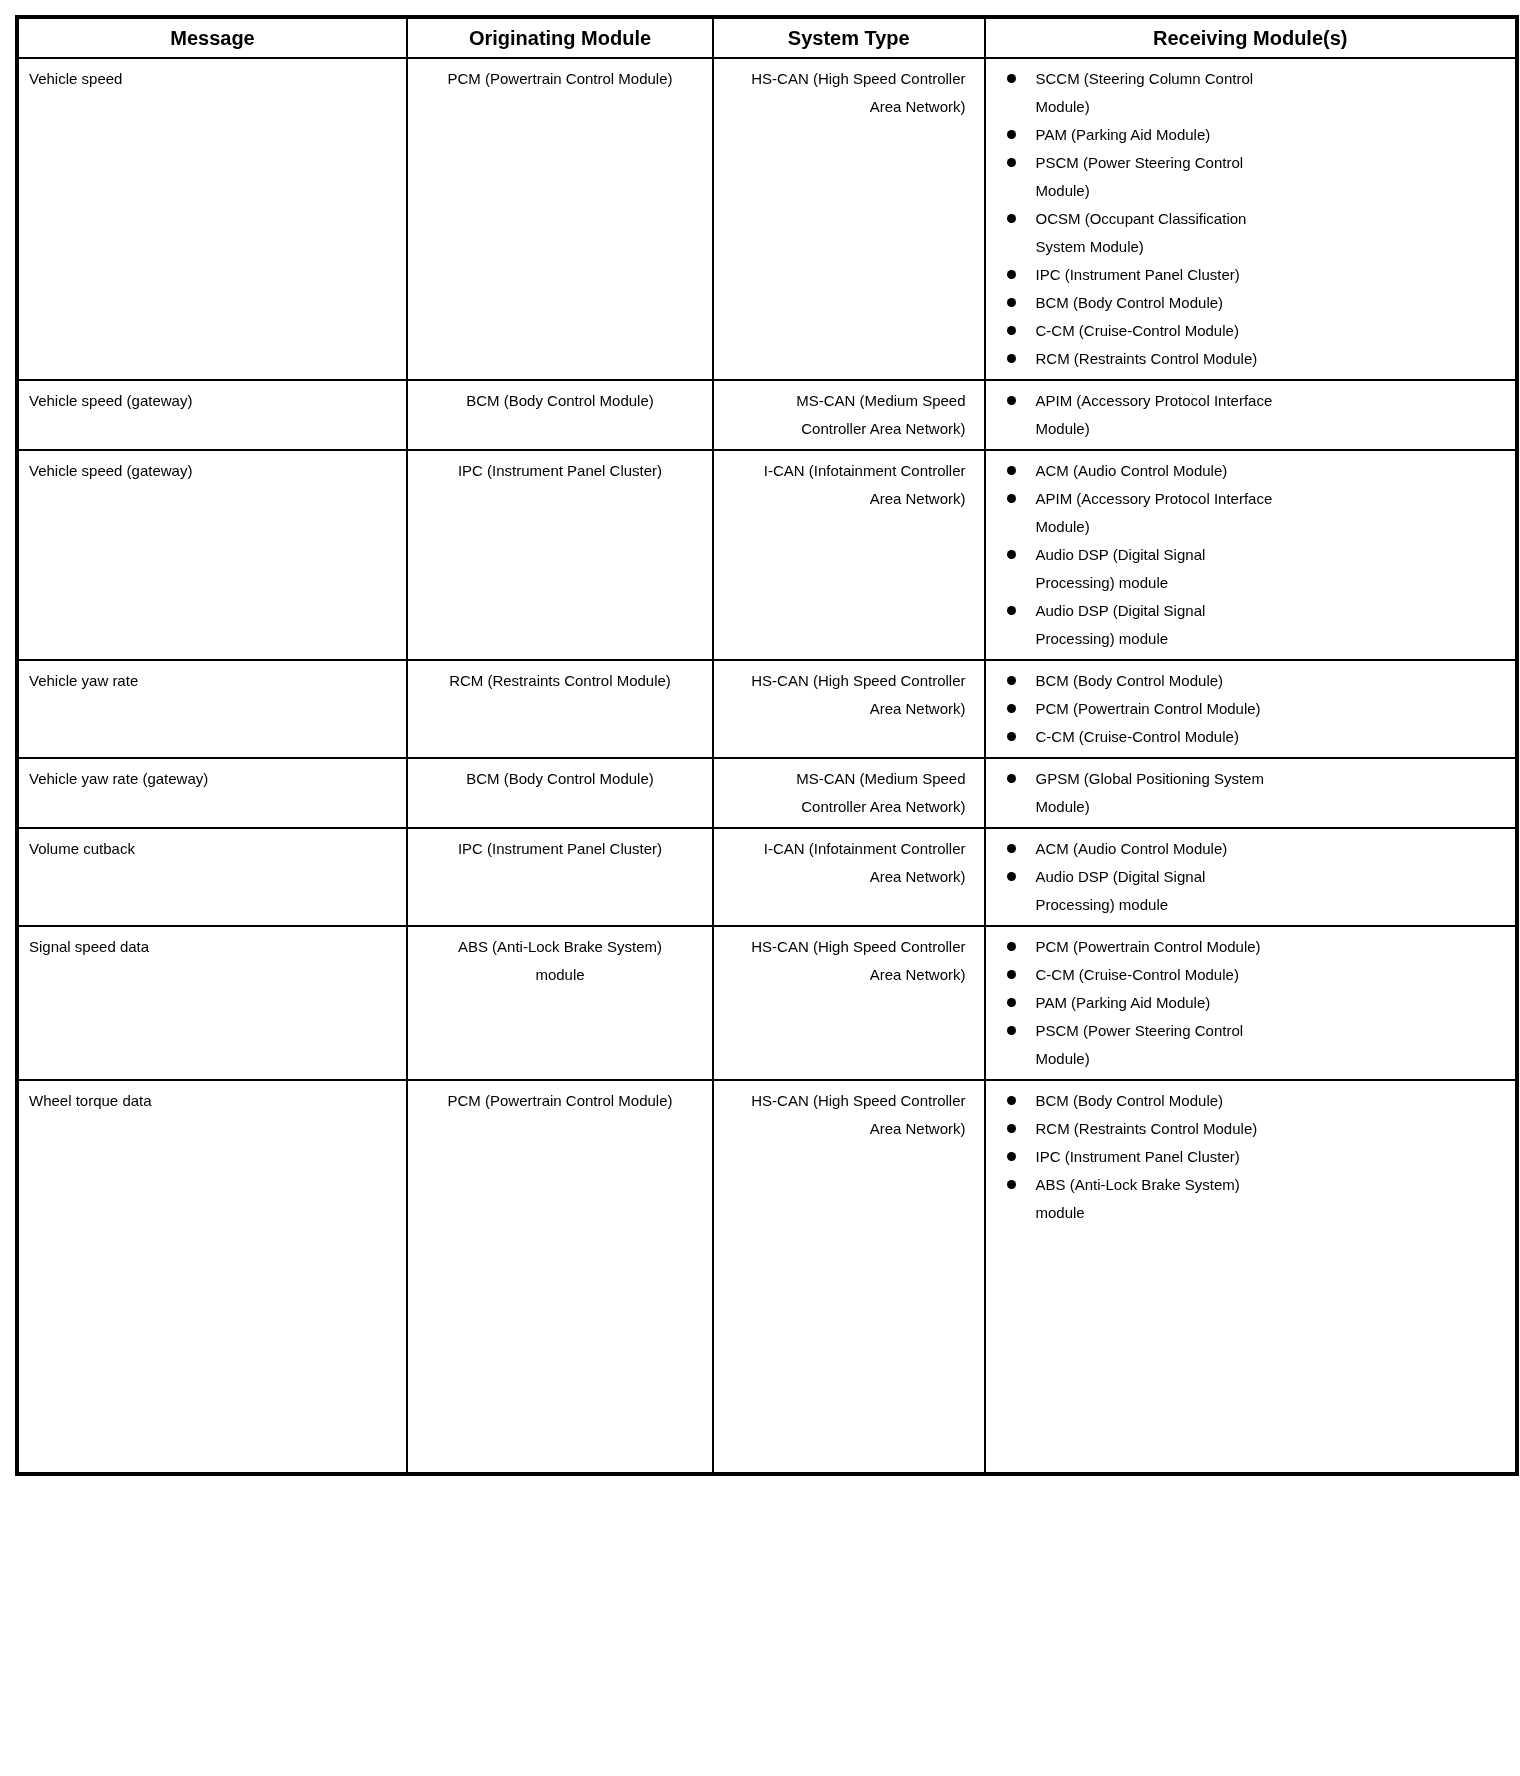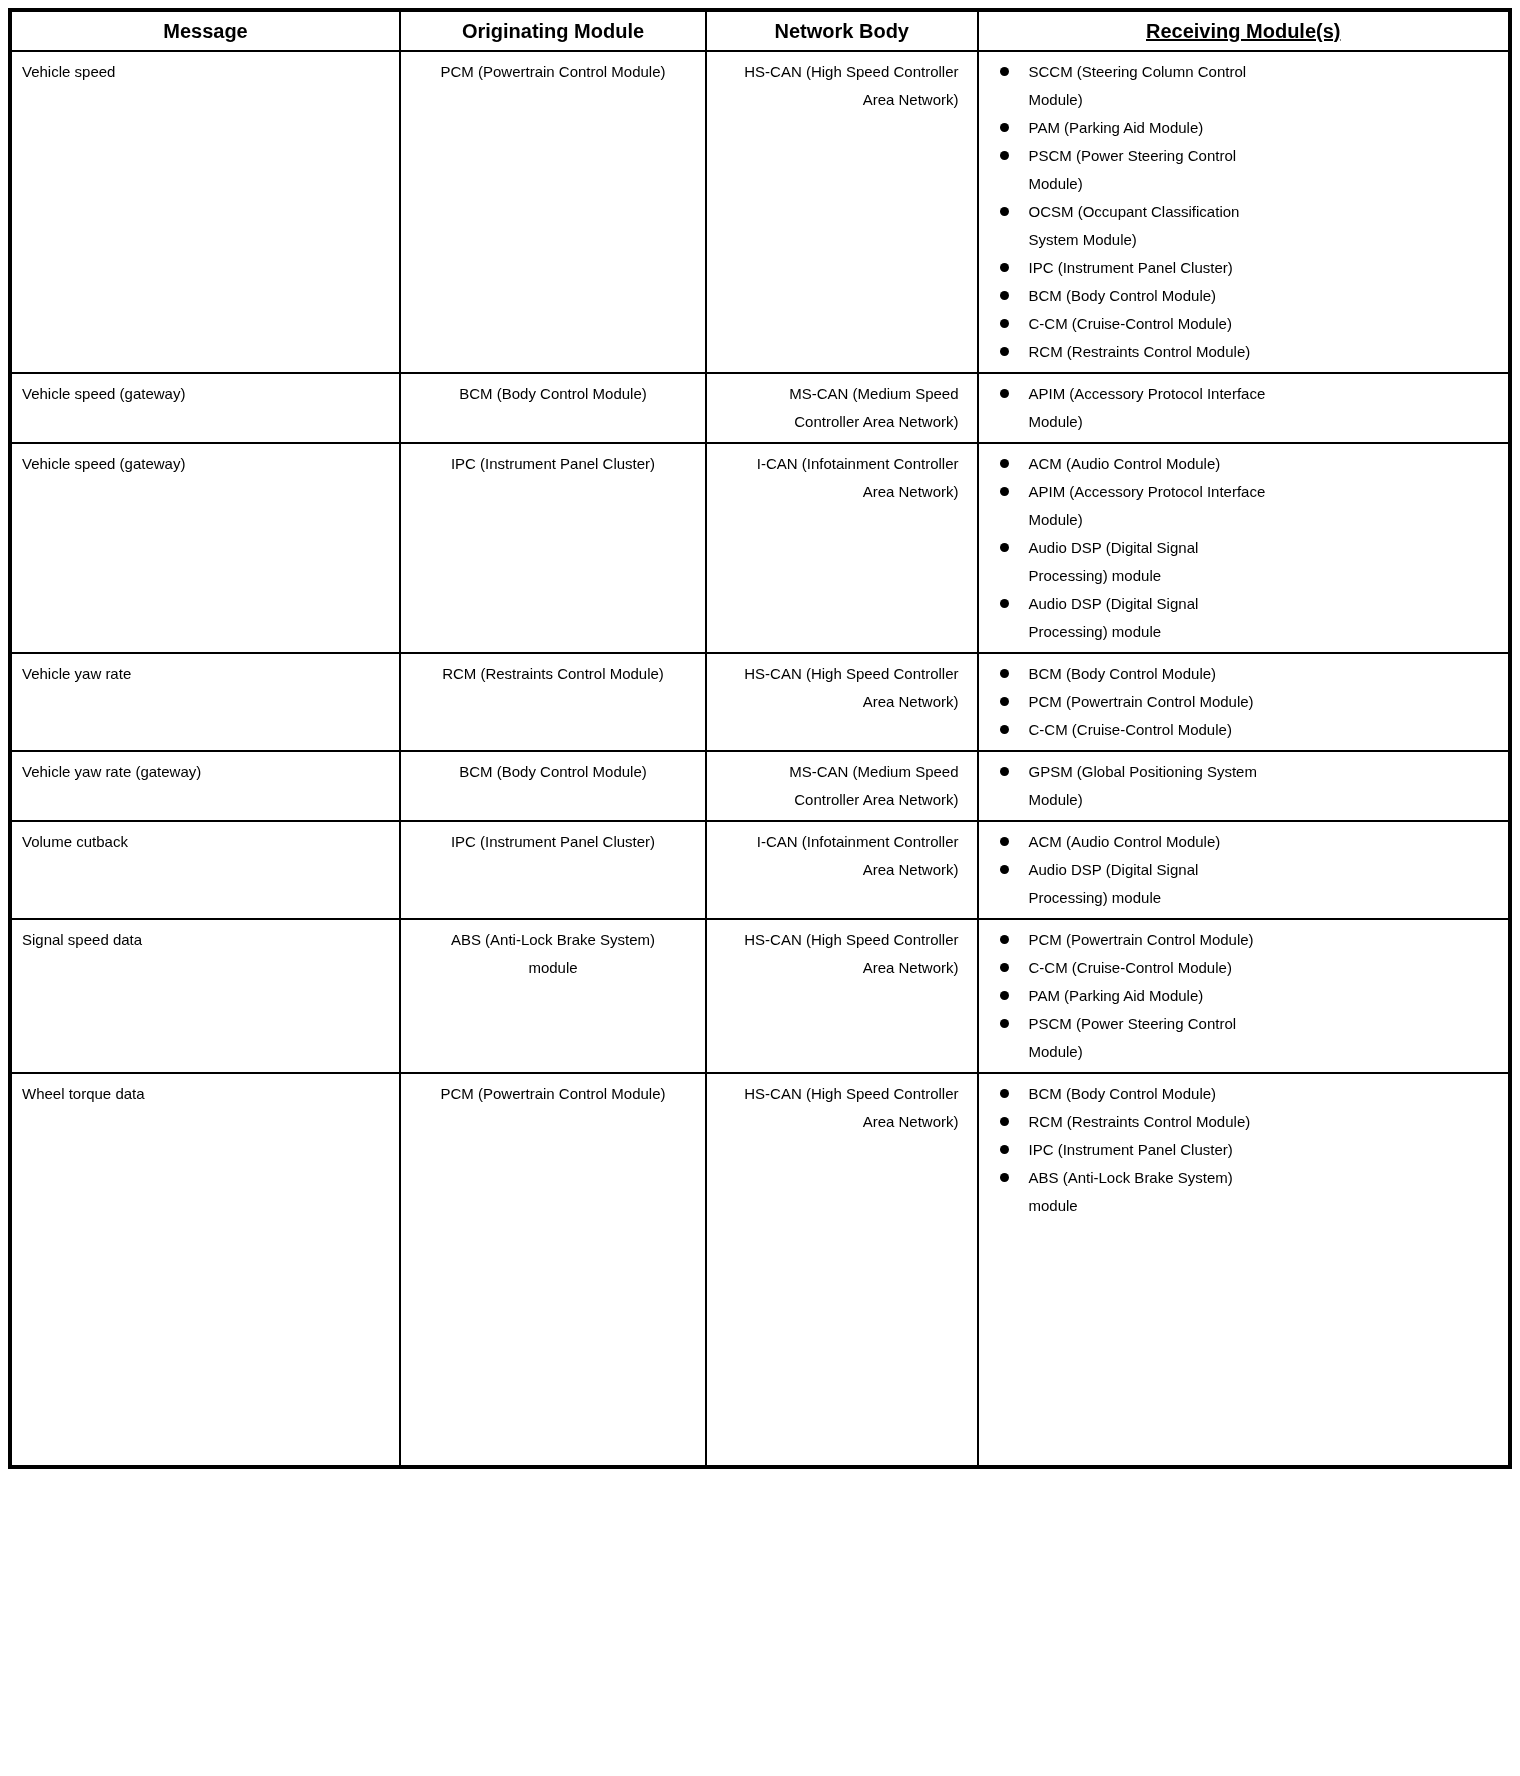--- a/index.html
+++ b/index.html
@@ -4,21 +4,21 @@
 <style>
   * { margin: 0; padding: 0; box-sizing: border-box; }
   html, body { background: #ffffff; }
   body {
     width: 1520px;
     height: 1776px;
     font-family: "Liberation Sans", sans-serif;
     color: #000000;
     -webkit-font-smoothing: antialiased;
   }
-  .page { padding: 8px; }
+  .page { padding: 15px; }
   table.routing-table {
     width: 1504px;
     border-collapse: collapse;
     table-layout: fixed;
     border: 4px solid #000000;
     background: #ffffff;
   }
   th, td {
     border: 2px solid #000000;
     vertical-align: top;
@@ -31,21 +31,21 @@
     padding: 7px 4px;
   }
   td {
     font-size: 15px;
     line-height: 28px;
     padding: 6px 8px;
   }
   .col-message { width: 26%; }
   .col-orig    { width: 20.4%; }
   .col-net     { width: 18.1%; }
-  .col-recv    { width: 35.5%; text-decoration: underline; }
+  .col-recv    { width: 35.5%; }
 
   td.cell-message { text-align: left; padding-left: 10px; }
   td.cell-center  { text-align: center; padding-left: 25px; padding-right: 25px; }
   td.cell-net     { text-align: right; padding-left: 18px; padding-right: 18px; margin-top: 32px; }
 
   ul.modules { list-style: none; }
   ul.modules li {
     position: relative;
     padding-left: 42px;
     width: 294px;
@@ -63,21 +63,21 @@
 </style>
 </head>
 <body>
 
 <div class="page">
   <table class="routing-table">
     <thead>
       <tr>
         <th class="col-message">Message</th>
         <th class="col-orig">Originating Module</th>
-        <th class="col-net">Network Body</th>
+        <th class="col-net">System Type</th>
         <th class="col-recv">Receiving Module(s)</th>
       </tr>
     </thead>
     <tbody>
         <tr>
           <td class="cell-message">Vehicle speed</td>
           <td class="cell-center">PCM (Powertrain Control Module)</td>
           <td class="cell-net">HS-CAN (High Speed Controller Area Network)</td>
           <td>
             <ul class="modules">

